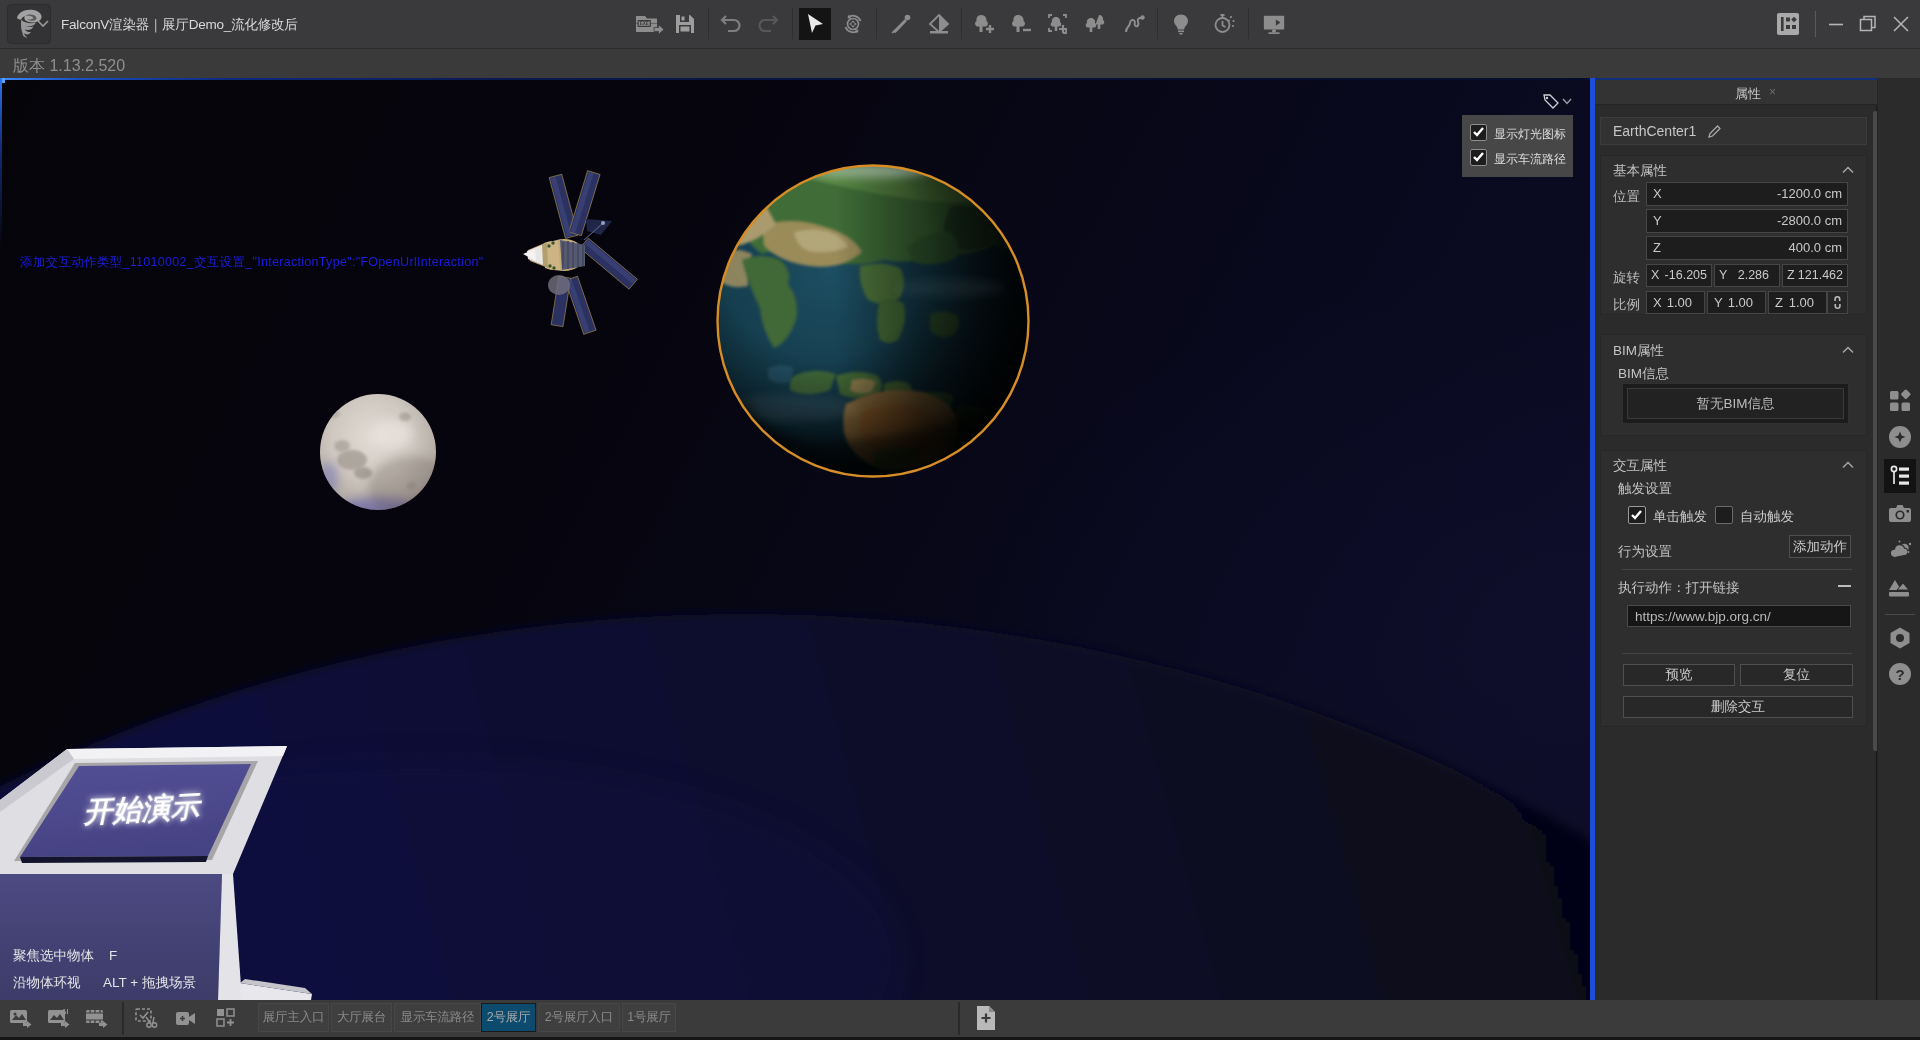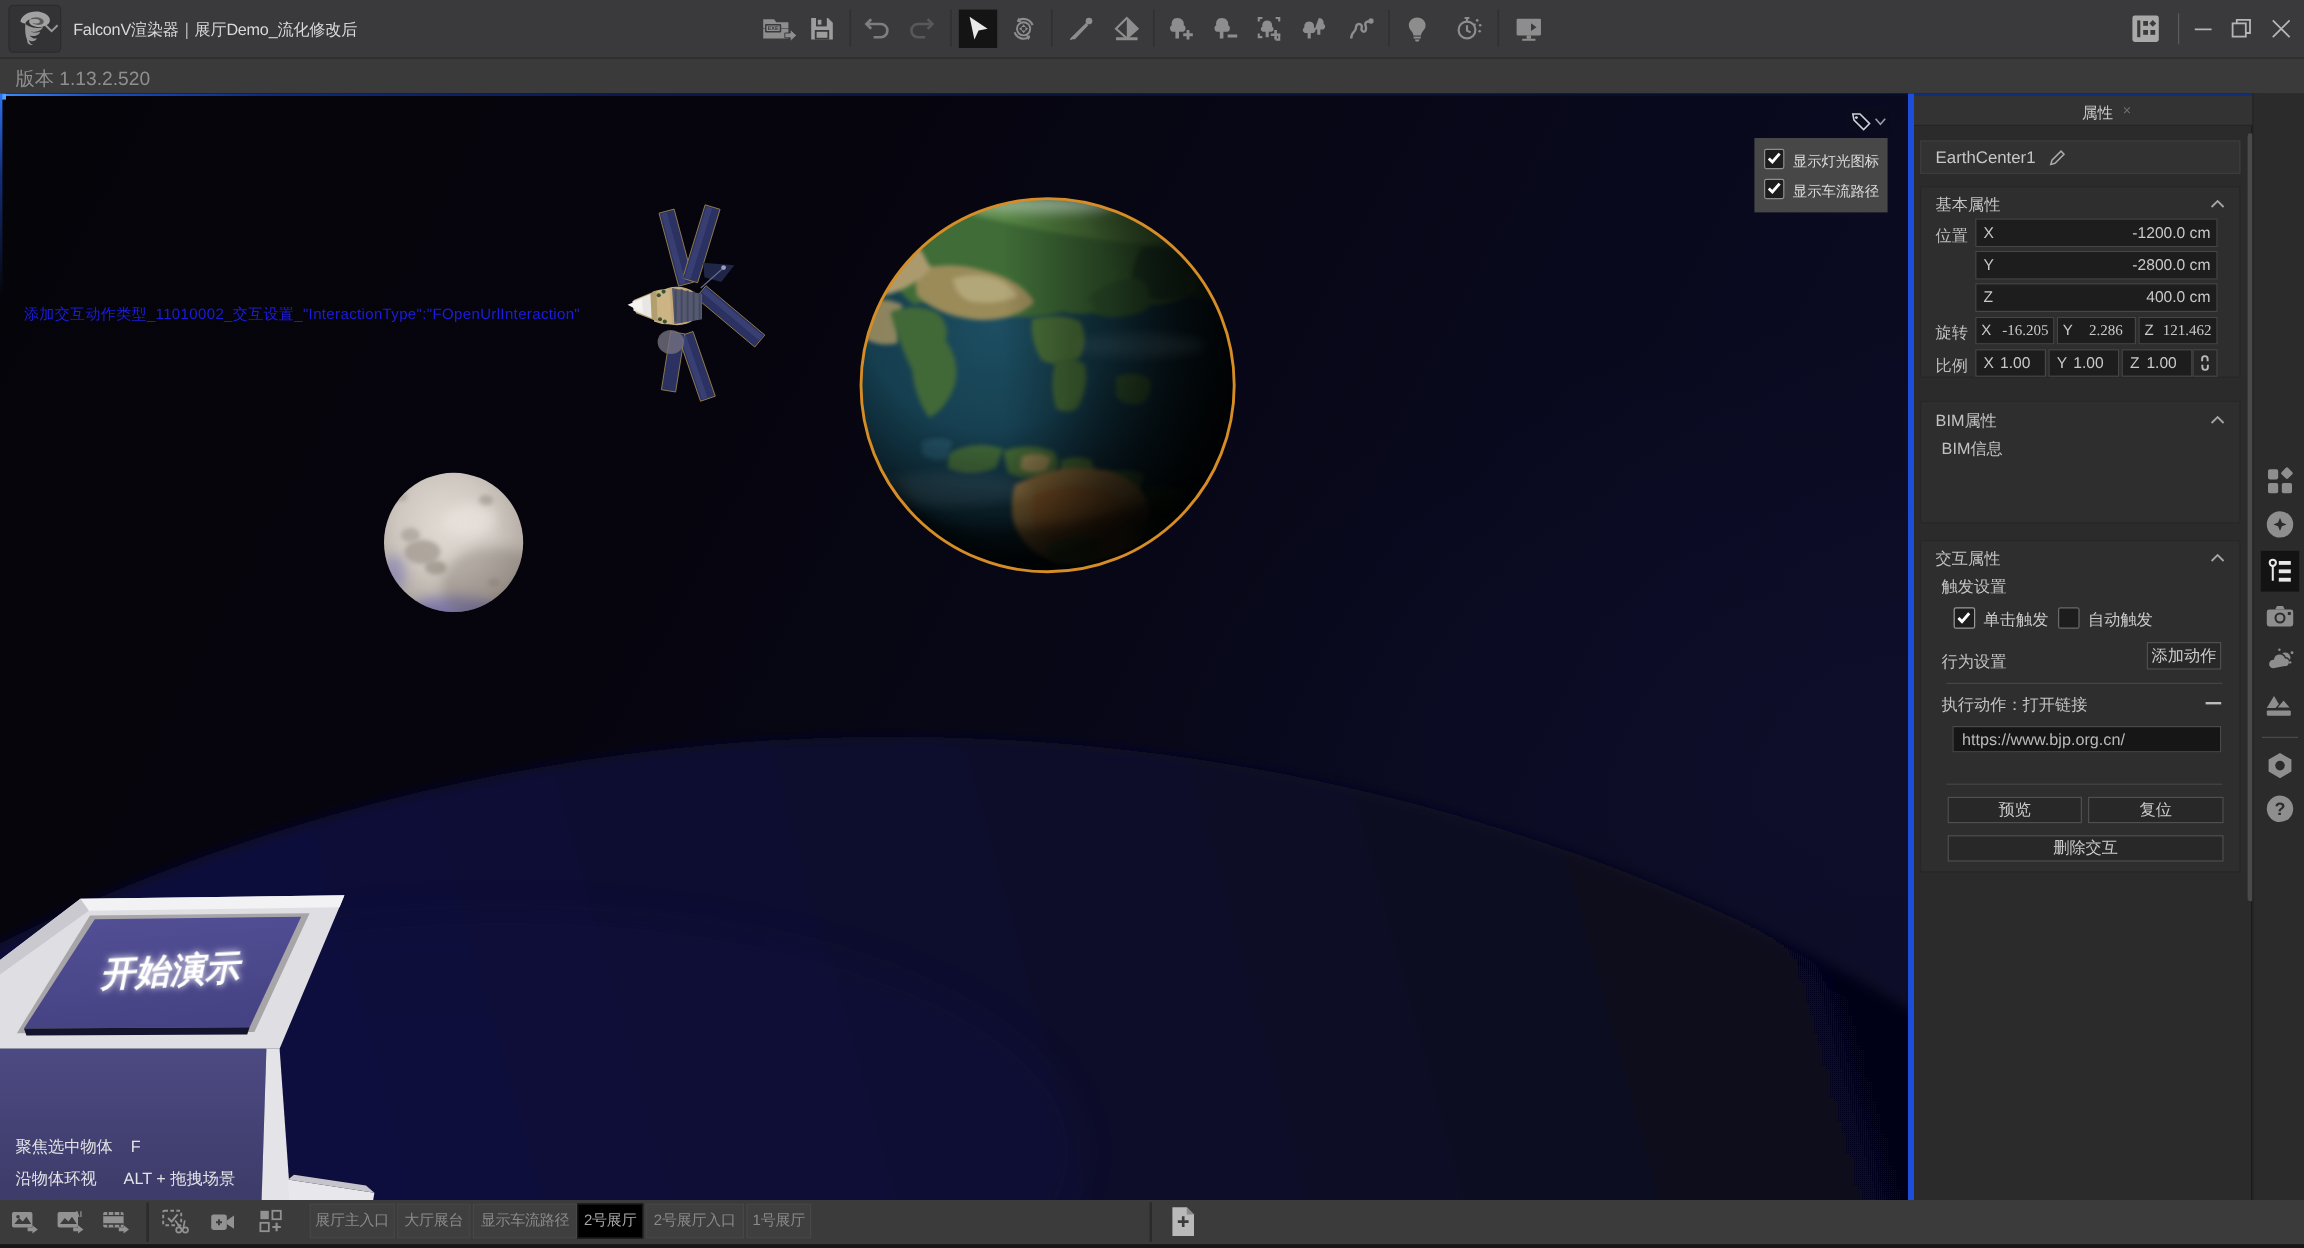--- a/index.html
+++ b/index.html
@@ -56,37 +56,37 @@
 
 .card { position:absolute; left:5px; width:267px; background:#2e2e2e; border:1px solid #272727; }
 #namecard { top:39px; height:28px; background:#323232; border:1px solid #3c3c3c; }
 #namecard .nm { position:absolute; left:12px; top:5px; font-size:14px; color:#c7c7c7; }
 .sect-h { position:absolute; left:12px; font-size:13.5px; color:#c3c3c3; }
 .chev { position:absolute; right:13px; font-size:11px; color:#a5a5a5; }
 .flabel { position:absolute; left:12px; font-size:13.5px; color:#bdbdbd; }
 .inp { position:absolute; background:#1d1d1d; border:1px solid #464646; color:#c9c9c9; font-size:13px; }
 .inp.sm { font-size:12.5px; }
 .inp.sm .k { left:4px; }
-.inp.sm .v { right:4px;font-family:Liberation Serif, serif; }
+.inp.sm .v { right:4px; }
 .inp .k { position:absolute; left:6px; top:3px; }
 .inp .v { position:absolute; right:5px; top:3px; }
 .btn { position:absolute; background:#282828; border:1px solid #4f4f4f; color:#cccccc; font-size:13.5px; text-align:center; }
 
 
 #strip { position:absolute; left:1877px; top:78px; width:43px; height:922px; background:#2b2b2b; border-left:1px solid #242424; }
 .sic { position:absolute; left:9px; width:26px; height:26px; }
 #selsic { position:absolute; left:6px; top:381px; width:32px; height:34px; background:#131313; }
 
 
 #bottombar { position:absolute; left:0; top:1000px; width:1920px; height:37px; background:#3b3b3b; }
 #bottomedge { position:absolute; left:0; top:1037px; width:1920px; height:3px; background:#161616; }
 .bbi { position:absolute; top:6px; width:25px; height:25px; }
 .bsep { position:absolute; top:2px; width:2px; height:33px; background:#2a2a2a; }
 .tab { position:absolute; top:3px; height:29px; border:1px solid #474747; background:#3f3f3f; color:#8a8a8a; font-size:12.5px; text-align:center; line-height:27px; letter-spacing:-0.2px; }
-.tabsel { background:#000000; border-color:#191919; color:#a9a9a9;text-align:center; }
+.tabsel { background:#0c4a6e; border-color:#191919; color:#a9a9a9;text-align:center; }
 #plusdoc { position:absolute; left:975px; top:4px; }
 </style>
 </head>
 <body>
 <div id="app">
 
   <div id="titlebar">
     <div id="logobox">
       <svg width="42" height="38" viewBox="0 0 42 38">
         <path d="M9 13 C10 7 18 3.5 25.5 5 C32 6.3 35 10.5 33 14 C31 17.5 24 18.5 19.5 16.5 C16.5 15.2 15.5 12.8 17 11.2 C15 11.5 13.5 13 13.2 14.8 C11.5 14.5 9.8 14 9 13 Z" fill="#a2a2a2"></path>
@@ -495,20 +495,23 @@
         </svg>
       </div>
     </div>
 
     <div class="card" style="top:256px;height:102px;">
       <span class="sect-h" style="top:7px;">BIM属性</span>
       <svg class="chev" style="top:11px;right:12px;" width="12" height="8" viewBox="0 0 12 8">
           <path d="M1 6.5 L6 1.5 L11 6.5" stroke="#a5a5a5" stroke-width="1.5" fill="none"></path>
         </svg>
       <span class="sect-h" style="left:17px;top:30px;">BIM信息</span>
+      <div style="position:absolute;left:21px;top:48px;width:227px;height:41px;background:#1c1c1c;border:1px solid #303030;">
+        <div style="position:absolute;left:4px;top:4px;width:217px;height:31px;background:#222222;border:1px solid #3a3a3a;color:#bcbcbc;font-size:13.5px;text-align:center;line-height:30px;">暂无BIM信息</div>
+      </div>
     </div>
 
     <div class="card" style="top:372px;height:277px;">
       <span class="sect-h" style="top:6px;">交互属性</span>
       <svg class="chev" style="top:10px;right:12px;" width="12" height="8" viewBox="0 0 12 8">
           <path d="M1 6.5 L6 1.5 L11 6.5" stroke="#a5a5a5" stroke-width="1.5" fill="none"></path>
         </svg>
       <span class="sect-h" style="left:17px;top:29px;">触发设置</span>
       <div style="position:absolute;left:27px;top:55px;width:18px;height:18px;background:#1d1d1d;border:1.5px solid #9a9a9a;border-radius:2px;">
         <svg width="13" height="12" viewBox="0 0 13 12" style="position:absolute;left:1px;top:1.5px;">

